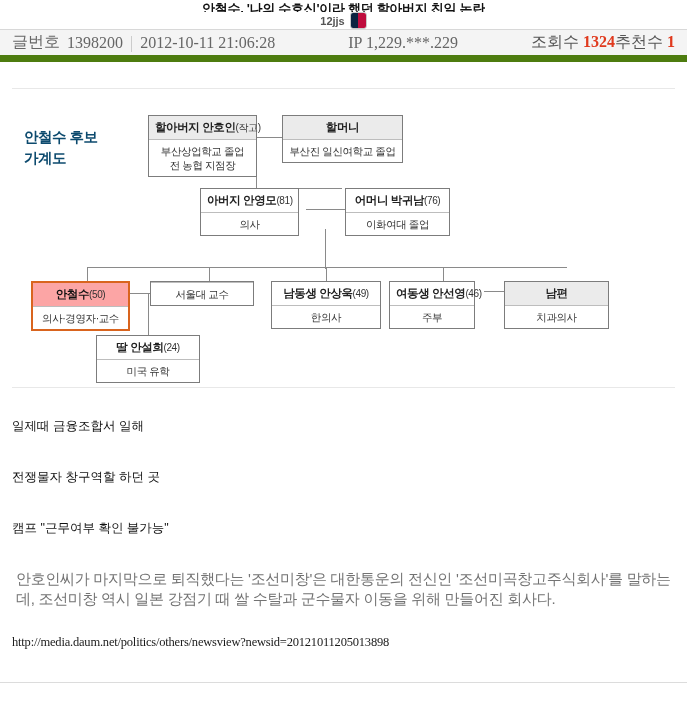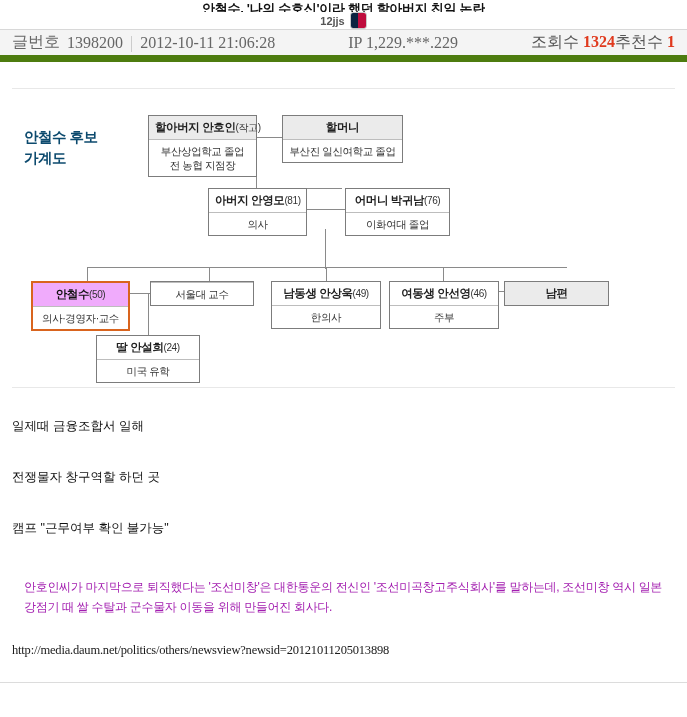--- a/index.html
+++ b/index.html
@@ -152,37 +152,37 @@
     color: #333333;
     line-height: 14px;
     letter-spacing: -0.4px;
     white-space: nowrap;
   }
   .node.gray .n-top { background: #ebebeb; }
   .node.highlight {
     border: 2px solid #d9641e;
   }
   .node.highlight .n-top {
-    background: #f0abfc;
+    background: #fca5a5;
     color: #111111;
   }
   .line {
     position: absolute;
     background: #8a8a8a;
   }
   .hline { height: 1px; }
   .vline { width: 1px; }
 
   
   .para {
-    font-size: 12px;
-    color: #a21caf;
+    font-size: 15px;
+    color: #737373;
     letter-spacing: -0.3px;
     line-height: 20px;
-    margin: 12px;
+    margin: 4px;
   }
   .sub-head {
     font-size: 12.5px;
     color: #111111;
     letter-spacing: 0px;
     font-weight: normal;
     margin: 0;
   }
   .gap-30 { height: 30px; }
   .gap-34 { height: 34px; }
@@ -266,21 +266,21 @@
       <div class="node gray" style="left:136px; top:26px; width:109px;">
         <div class="n-top"><span>할아버지 안호인</span><span class="age">(작고)</span></div>
         <div class="n-body">부산상업학교 졸업<br>전 농협 지점장</div>
       </div>
 
       <div class="node gray" style="left:270px; top:26px; width:121px;">
         <div class="n-top">할머니</div>
         <div class="n-body">부산진 일신여학교 졸업</div>
       </div>
 
-      <div class="node" style="left:196px; top:99px; width:99px;">
+      <div class="node" style="left:188px; top:99px; width:99px;">
         <div class="n-top"><span>아버지 안영모</span><span class="age">(81)</span></div>
         <div class="n-body">의사</div>
       </div>
 
       <div class="node" style="left:333px; top:99px; width:105px;">
         <div class="n-top"><span>어머니 박귀남</span><span class="age">(76)</span></div>
         <div class="n-body">이화여대 졸업</div>
       </div>
 
       <div class="node highlight" style="left:19px; top:192px; width:99px;">
@@ -290,27 +290,28 @@
 
       <div class="node" style="left:138px; top:192px; width:104px;">
         <div class="n-body">서울대 교수</div>
       </div>
 
       <div class="node" style="left:259px; top:192px; width:110px;">
         <div class="n-top"><span>남동생 안상욱</span><span class="age">(49)</span></div>
         <div class="n-body">한의사</div>
       </div>
 
-      <div class="node" style="left:377px; top:192px; width:110px;">
+      <div class="node" style="left:377px; top:192px; width:86px;">
         <div class="n-top"><span>여동생 안선영</span><span class="age">(46)</span></div>
         <div class="n-body">주부</div>
       </div>
 
       <div class="node gray" style="left:492px; top:192px; width:105px;">
         <div class="n-top">남편</div>
+        <div class="n-body">치과의사</div>
       </div>
 
       <div class="node" style="left:84px; top:246px; width:104px;">
         <div class="n-top"><span>딸 안설희</span><span class="age">(24)</span></div>
         <div class="n-body">미국 유학</div>
       </div>
     </div>
 
     <div class="gap-30"></div>
     <p class="sub-head">일제때 금융조합서 일해</p>

